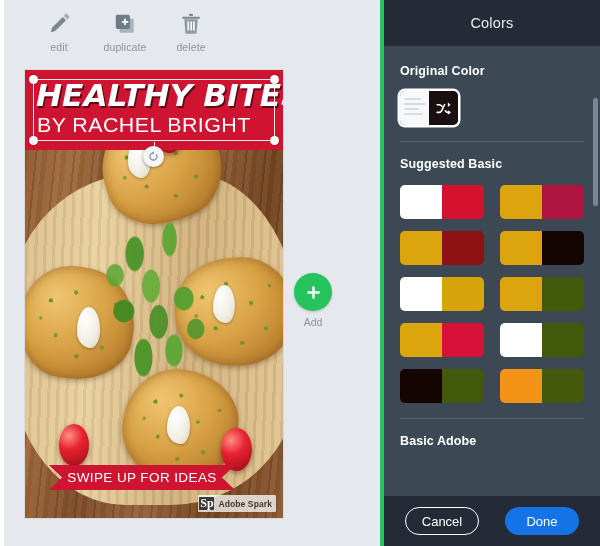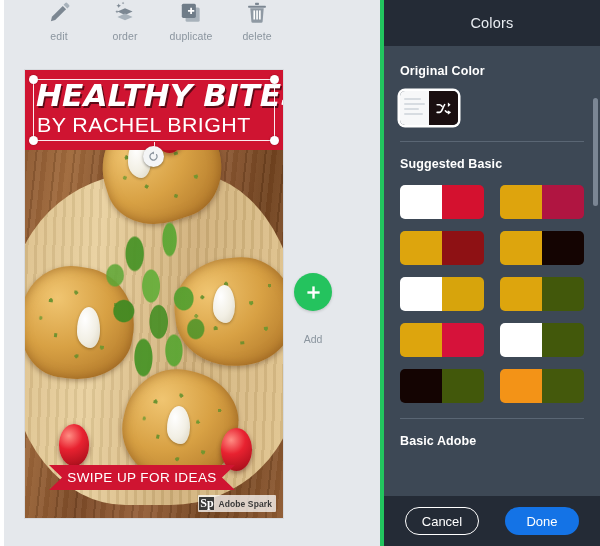--- a/index.html
+++ b/index.html
@@ -21,21 +21,21 @@
   }
 
   
   .toolbar{
     position:absolute;left:0;top:0;width:376px;height:58px;
     display:flex;align-items:flex-start;justify-content:flex-start;
     padding-left:22px;box-sizing:border-box;
   }
   .tool{
     width:66px;display:flex;flex-direction:column;align-items:center;
-    cursor:pointer;
+    padding-top:11px;cursor:pointer;
   }
   .tool .ticon{width:26px;height:26px;display:block;}
   .tool .tlabel{
     margin-top:4px;font-size:10.5px;color:#8b959f;letter-spacing:.1px;
   }
 
   
   .card{
     position:absolute;left:21px;top:70px;width:258px;height:448px;
     background:#7a4a2a;overflow:hidden;
@@ -175,21 +175,21 @@
   .spark .sp{
     width:15px;height:13px;background:#3a3a3a;color:#fff;
     font-size:12px;font-weight:bold;display:flex;align-items:center;justify-content:center;
     font-family:"Liberation Serif", serif;
   }
   .spark .sptxt{font-size:8.5px;color:#3a3a3a;font-weight:bold;letter-spacing:.1px;}
 
   
   .add-wrap{
     position:absolute;left:281px;top:273px;width:56px;
-    display:flex;flex-direction:column;align-items:center;cursor:pointer;gap:17px;
+    display:flex;flex-direction:column;align-items:center;cursor:pointer;
   }
   .add-btn{
     width:38px;height:38px;border-radius:50%;background:#24c35e;
     display:flex;align-items:center;justify-content:center;
     box-shadow:0 1px 3px rgba(0,0,0,.18);
   }
   .add-label{margin-top:5px;font-size:10.5px;color:#8b959f;}
 
   
   .panel{
@@ -257,30 +257,20 @@
     <div class="toolbar">
 
       <div class="tool">
         <svg class="ticon" viewBox="0 0 24 24">
           <path d="M4.5 19.5l1-4 10-10 3 3-10 10z" fill="#7c8792"></path>
           <path d="M16.2 4.3l1.6-1.6a1.2 1.2 0 011.7 0l1.8 1.8a1.2 1.2 0 010 1.7l-1.6 1.6z" fill="#a8b2bb"></path>
         </svg>
         <div class="tlabel">edit</div>
       </div>
 
-      <div class="tool">
-        <svg class="ticon" viewBox="0 0 24 24">
-          <path d="M12 7.5l7 3.2-7 3.2-7-3.2z" fill="#7c8792"></path>
-          <path d="M12 12.4l7 3.2-7 3.2-7-3.2z" fill="#a8b2bb"></path>
-          <path d="M6.2 3.2l.6 1.5 1.5.6-1.5.6-.6 1.5-.6-1.5-1.5-.6 1.5-.6z" fill="#7c8792"></path>
-          <path d="M4.6 9.2l.45 1.1 1.1.45-1.1.45-.45 1.1-.45-1.1-1.1-.45 1.1-.45z" fill="#7c8792"></path>
-          <path d="M10.2 1.6l.35.85.85.35-.85.35-.35.85-.35-.85-.85-.35.85-.35z" fill="#7c8792"></path>
-        </svg>
-        <div class="tlabel">order</div>
-      </div>
 
       <div class="tool">
         <svg class="ticon" viewBox="0 0 24 24">
           <rect x="7" y="7" width="13" height="13" rx="1.4" fill="#a8b2bb"></rect>
           <rect x="3.5" y="3.5" width="13" height="13" rx="1.4" fill="#6f7c88"></rect>
           <path d="M9.2 9.2h2.1V7.1h1.6v2.1h2.1v1.6h-2.1v2.1h-1.6v-2.1H9.2z" fill="#ffffff"></path>
         </svg>
         <div class="tlabel">duplicate</div>
       </div>
 

